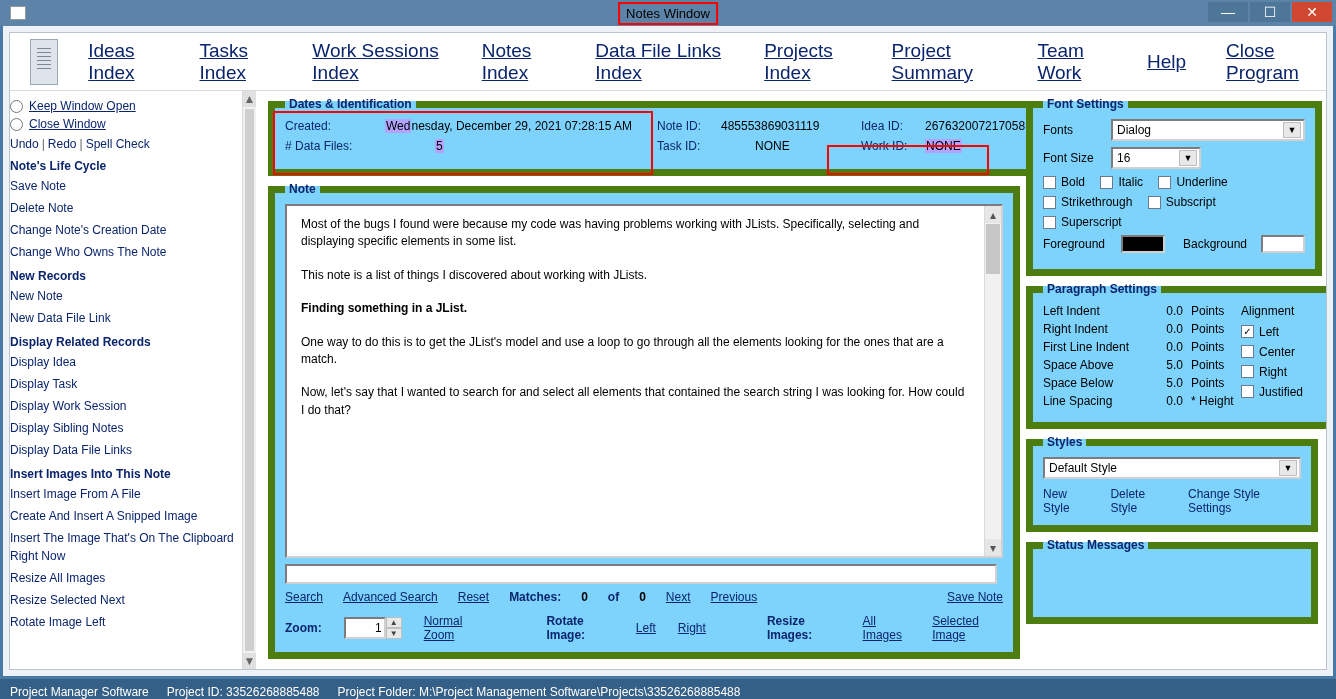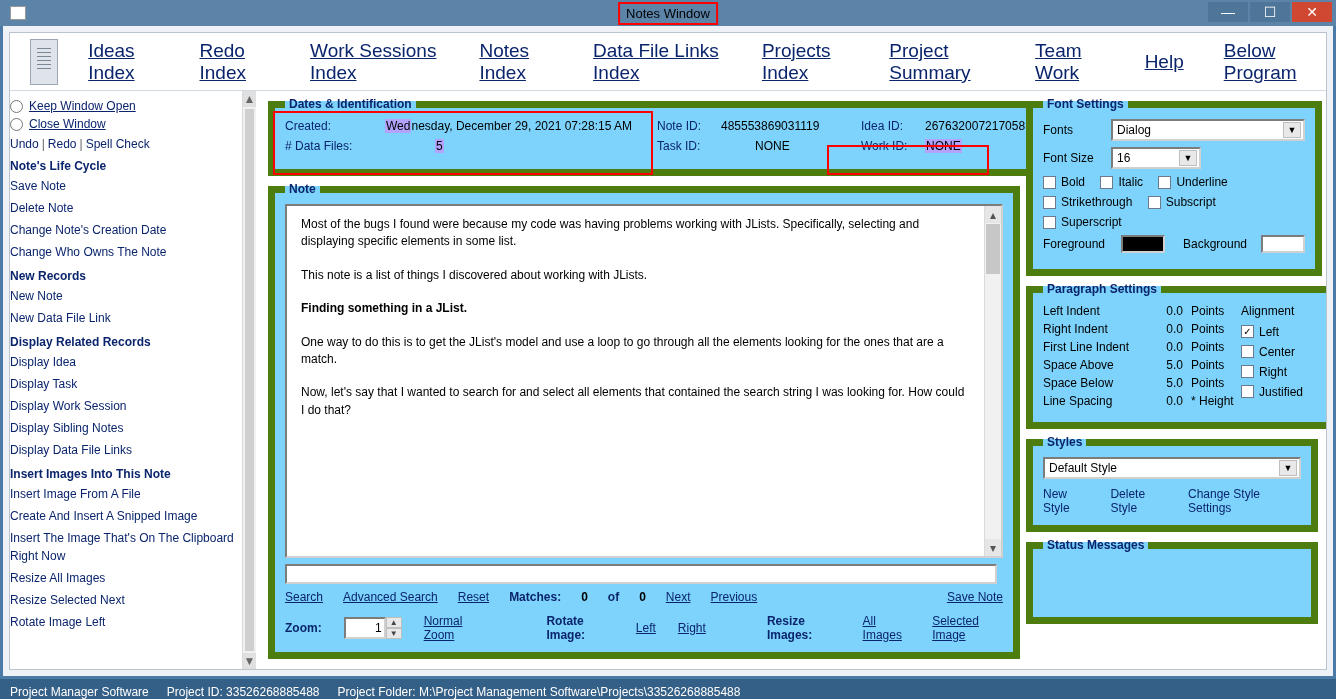--- a/index.html
+++ b/index.html
@@ -105,29 +105,29 @@
     <div class="win-btn close">✕</div>
   </div>
 </div>
 
 <div class="outer-blue-border">
   <div class="white-panel">
 
     <div class="top-nav">
       <div class="notepad-icon"></div>
       <span class="nav-link">Ideas Index</span>
-      <span class="nav-link">Redo Index</span>
+      <span class="nav-link">Tasks Index</span>
       <span class="nav-link">Work Sessions Index</span>
       <span class="nav-link">Notes Index</span>
       <span class="nav-link">Data File Links Index</span>
       <span class="nav-link">Projects Index</span>
       <span class="nav-link">Project Summary</span>
       <span class="nav-link">Team Work</span>
       <span class="nav-link">Help</span>
-      <span class="nav-link" style="margin-right:0">Below Program</span>
+      <span class="nav-link" style="margin-right:0">Close Program</span>
     </div>
 
     <div class="main-area">
 
       <div class="sidebar">
         <div class="radio-row">
             <input type="radio" style="">
             <label>Keep Window Open</label>
           </div>
         <div class="radio-row">

